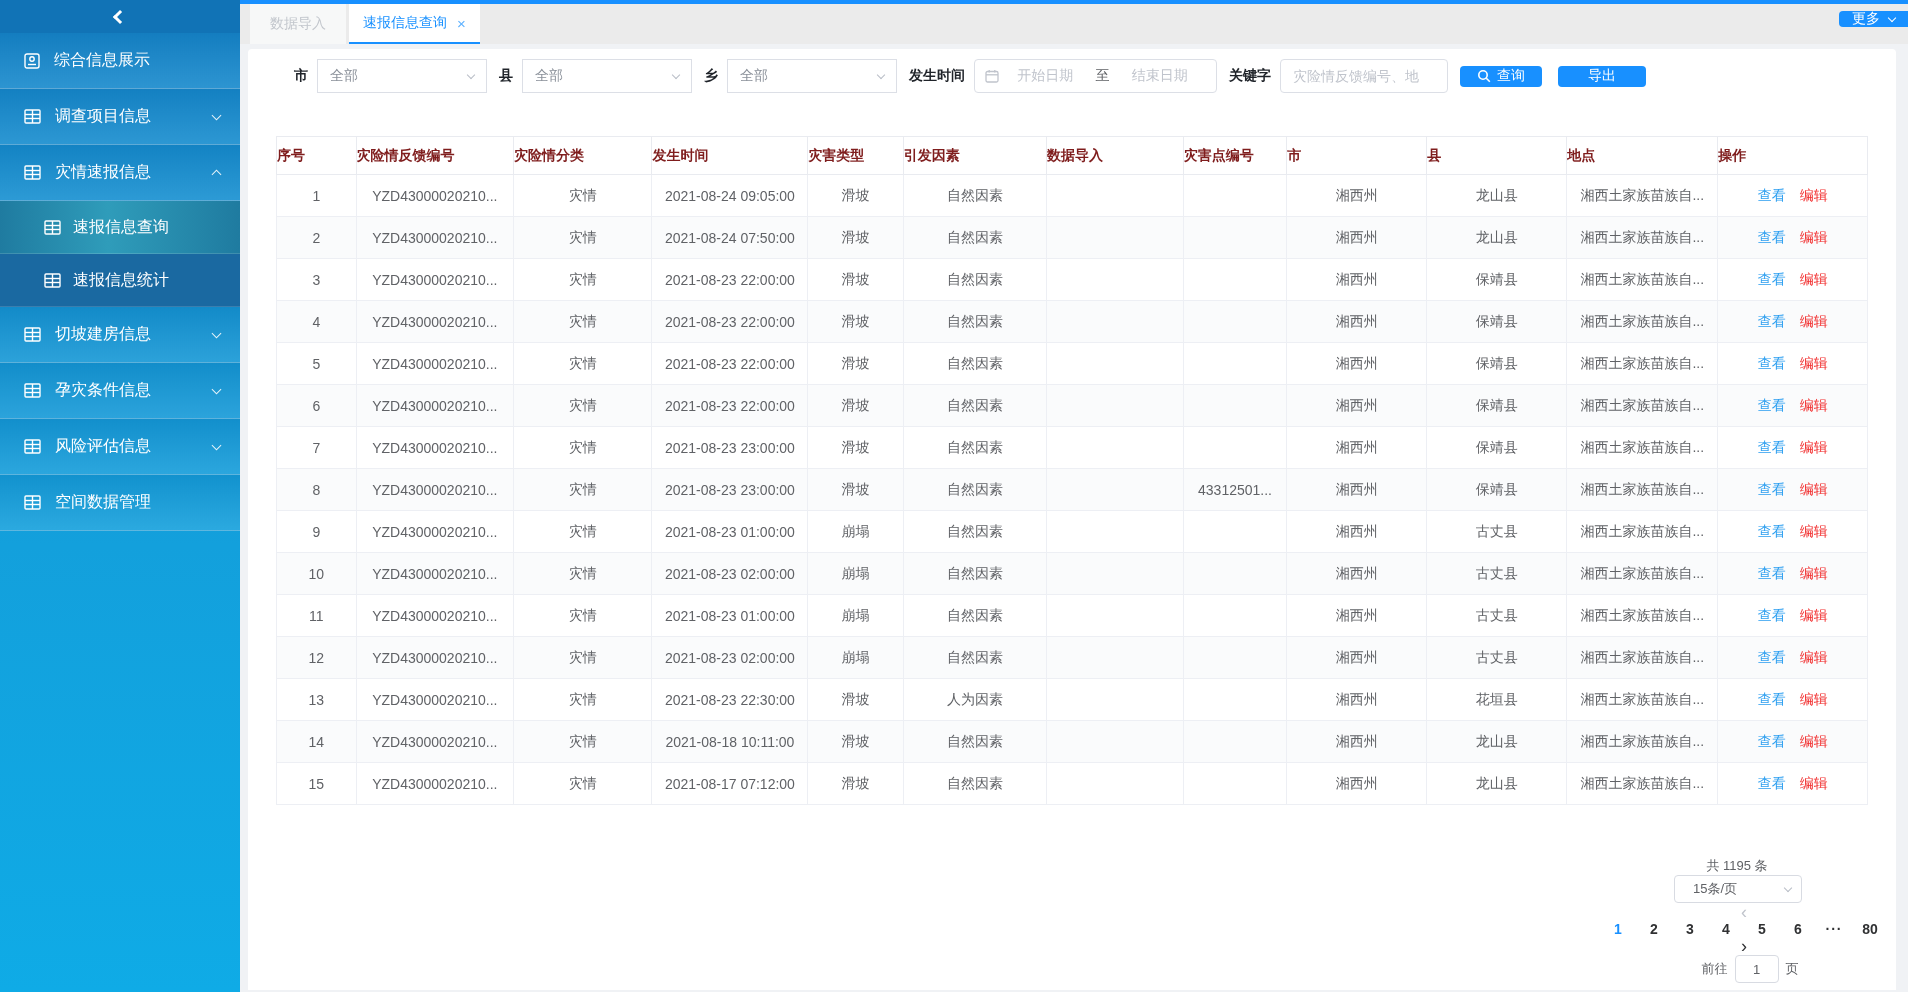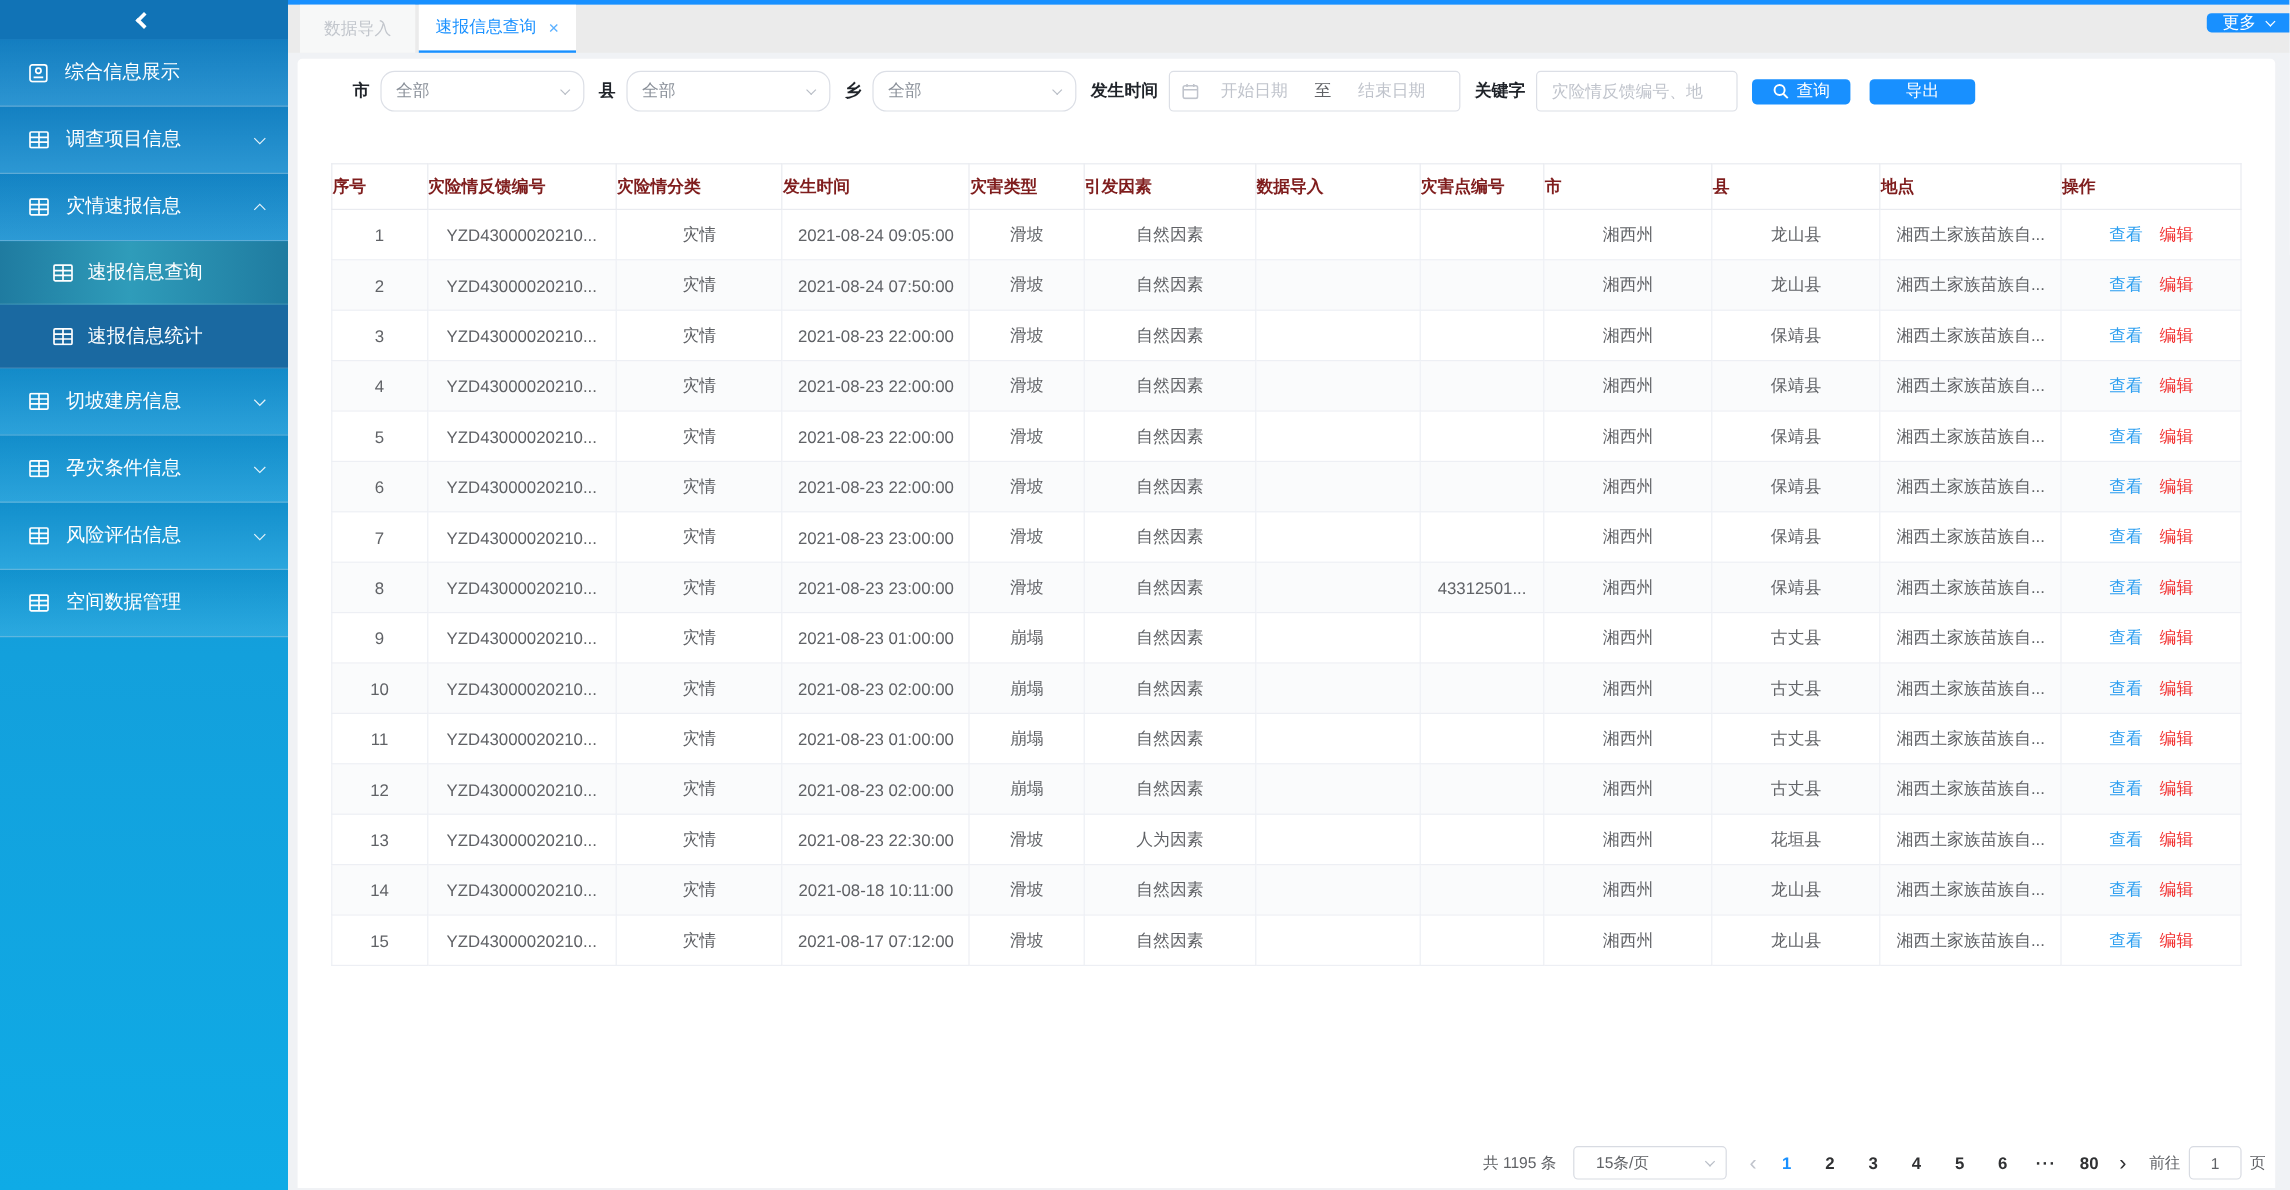--- a/index.html
+++ b/index.html
@@ -42,21 +42,21 @@
     border:none; border-radius:4px 0 0 4px; font-size:14px; display:flex; align-items:center;
     gap:9px; padding:0 13px; cursor:pointer; }
   .more-btn .cv { width:6px; height:6px; border-width:1.5px; color:#fff; }
 
   
   .card { background:#fff; border-radius:4px 4px 0 0; margin:5px 12px 0 8px;
     height:941px; position:relative; }
   .filterbar { display:flex; align-items:center; padding:10px 0 0 46px;
     font-size:14px; color:#1f2329; }
   .f-label { margin-right:9px; font-weight:600; white-space:nowrap; }
-  .select { width:170px; height:34px; border:1px solid #dcdfe6; border-radius:12px;
+  .select { width:170px; height:34px; border:1px solid #dcdfe6; border-radius:0;
     display:flex; align-items:center; justify-content:space-between; padding:0 12px;
     color:#8a9099; background:#fff; margin-right:12px; cursor:pointer; }
   .select .cv { width:6px; height:6px; color:#b8bdc6; }
   .daterange { width:243px; height:34px; border:1px solid #dcdfe6; border-radius:4px;
     display:flex; align-items:center; padding:0 10px; margin-right:12px; background:#fff; }
   .daterange .ph { color:#c0c4cc; flex:1; text-align:center; }
   .daterange .to { color:#606266; padding:0 4px; }
   .kw-input { width:168px; height:34px; border:1px solid #dcdfe6; border-radius:4px;
     padding:0 12px; font-size:14px; color:#606266; outline:none; }
   .kw-input::placeholder { color:#c0c4cc; }
@@ -72,21 +72,21 @@
     text-align:left; background:#fff; white-space:nowrap; overflow:hidden; }
   td { height:42px; color:#606266; border:1px solid #edeff4; text-align:center;
     white-space:nowrap; overflow:hidden; background:#fff; }
   tbody tr:nth-child(even) td { background:#fafbfc; }
   .op { margin:0 7px; cursor:pointer; text-decoration:none; }
   .op.view { color:#2d9ff0; }
   .op.edit { color:#f23030; }
 
   
   .pagination { position:absolute; right:8px; bottom:7px; display:flex;
-    align-items:center; font-size:13px; color:#606266; }
+    align-items:center; font-size:13px; color:#606266;flex-direction:column; }
   .pg-total { margin-right:14px; }
   .pg-size { width:128px; height:28px; border:1px solid #d8dbe2; border-radius:4px;
     display:flex; align-items:center; justify-content:space-between; padding:0 10px 0 18px;
     color:#606266; cursor:pointer; margin-right:12px; background:#fff; }
   .pg-size .cv { width:6px; height:6px; color:#b8bdc6; }
   .pg-arrow { margin:0 7px; font-size:18px; line-height:1; cursor:pointer; }
   .pg-arrow.prev { color:#c0c4cc; }
   .pg-arrow.next { color:#303133; }
   .page { min-width:30px; text-align:center; margin:0 3px; font-weight:700;
     color:#303133; cursor:pointer; font-size:14px; }

